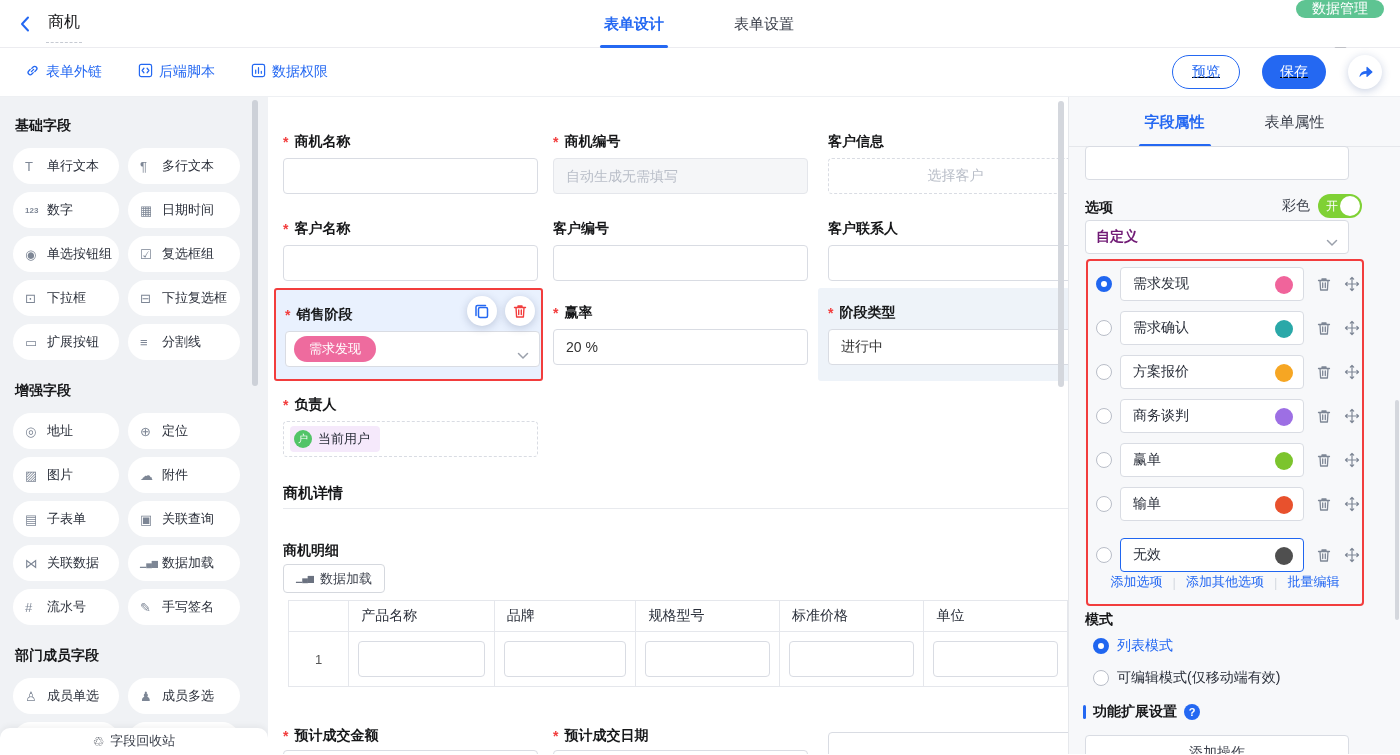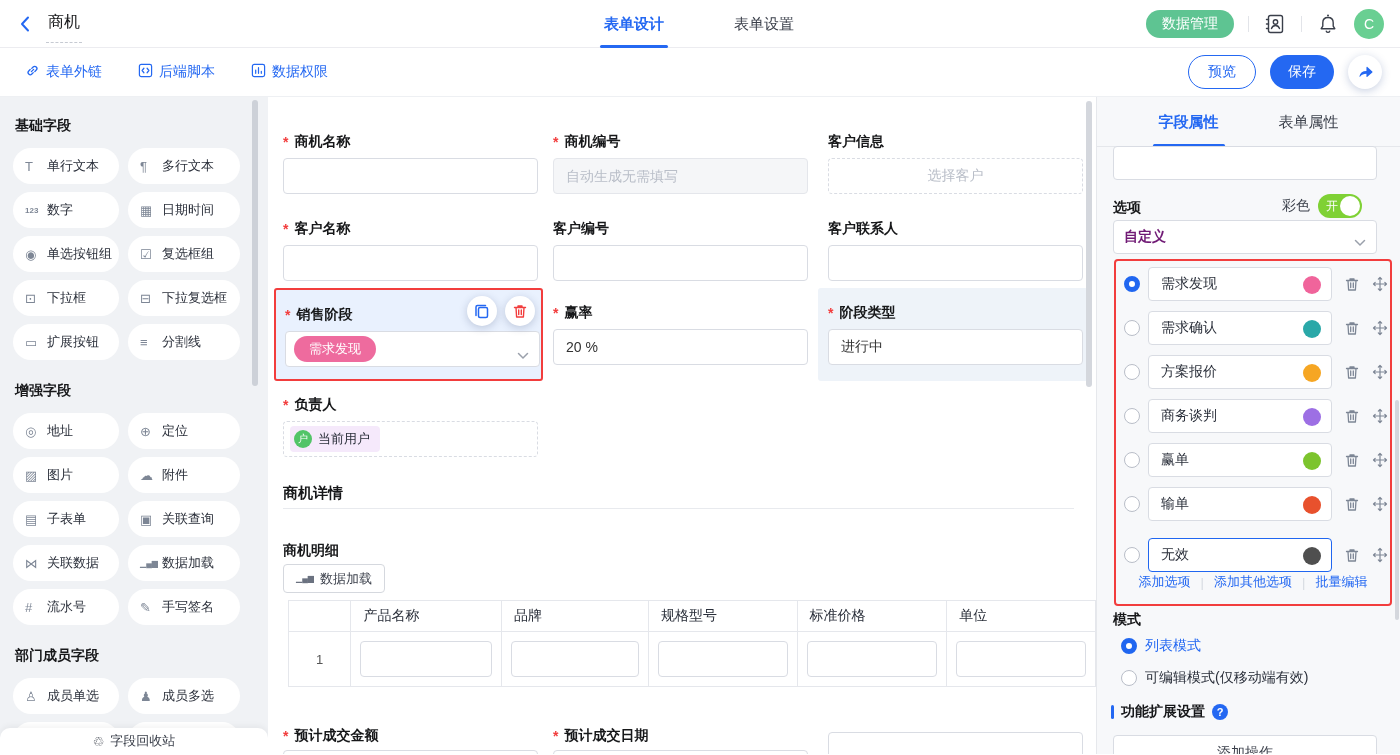--- a/index.html
+++ b/index.html
@@ -10,31 +10,31 @@
   
   .topbar { position:relative; height:48px; background:#fff; border-bottom:1px solid #ececf0; display:flex; align-items:center; }
   .back-wrap { display:flex; align-items:center; gap:10px; padding-left:20px; }
   .back-btn { width:18px; height:18px; display:flex; align-items:center; cursor:pointer; }
   .form-title { font-size:16px; font-weight:normal; color:#17181a; position:relative; padding-bottom:2px; }
   .form-title::after { content:""; position:absolute; left:-2px; right:-2px; bottom:-8px; border-bottom:1px dashed #c6cad2; }
   .top-tabs { position:absolute; left:604px; top:0; height:48px; display:flex; gap:70px; }
   .top-tab { height:48px; display:flex; align-items:center; font-size:15px; color:#3a3f4a; cursor:pointer; position:relative; }
   .top-tab.active { color:#2468f2; font-weight:bold; }
   .top-tab.active::after { content:""; position:absolute; left:-4px; right:-4px; bottom:0; height:3px; background:#2468f2; border-radius:2px; }
-  .top-right { position:absolute; right:16px; top:0; height:48px; display:flex; align-items:center; gap:14px; }
+  .top-right { position:absolute; right:16px; top:0; height:48px; display:flex; align-items:center; gap:14px;flex-direction:column; }
   .pill-green { height:28px; padding:0 16px; border-radius:14px; background:#5ec492; color:#fff; font-size:14px; display:flex; align-items:center; cursor:pointer; }
   .v-div { width:1px; height:16px; background:#e2e4e9; }
   .top-icon { width:24px; height:24px; display:flex; align-items:center; justify-content:center; color:#3a3f4a; cursor:pointer; }
   .avatar { width:30px; height:30px; border-radius:50%; background:#69cf92; color:#fff; font-size:14px; display:flex; align-items:center; justify-content:center; cursor:pointer; }
 
   
   .toolbar { position:relative; height:49px; background:#fff; display:flex; align-items:center; border-bottom:1px solid #eef0f3; }
   .tool-links { display:flex; gap:36px; padding-left:25px; }
   .tool-link { display:flex; align-items:center; gap:6px; color:#2468f2; font-size:14px; cursor:pointer; }
-  .tool-right { position:absolute; right:18px; display:flex; align-items:center; gap:14px; }
+  .tool-right { position:absolute; right:18px; display:flex; align-items:center; gap:22px;text-decoration:underline; }
   .btn-preview { width:68px; height:34px; border-radius:17px; border:1px solid #2468f2; color:#2468f2; background:#fff; font-size:14px; display:flex; align-items:center; justify-content:center; cursor:pointer; }
   .btn-save { width:64px; height:34px; border-radius:17px; background:#2468f2; color:#fff; font-size:14px; display:flex; align-items:center; justify-content:center; cursor:pointer; }
   .btn-share { width:34px; height:34px; border-radius:50%; background:#fff; box-shadow:0 2px 8px rgba(40,70,140,.25); display:flex; align-items:center; justify-content:center; cursor:pointer; }
 
   
   .main { display:flex; height:657px; }
 
   
   .sidebar { position:relative; width:268px; background:#f0f2f5; padding:16px 16px 0 13px; overflow:hidden; }
   .group-title { font-size:14px; font-weight:bold; color:#17181a; margin:4px 0 13px 2px; }
@@ -71,21 +71,21 @@
   .load-btn { position:absolute; height:29px; padding:0 12px; border:1px solid #d5d8de; border-radius:4px; background:#fff; display:flex; align-items:center; gap:6px; font-size:13px; color:#3a3f4a; cursor:pointer; }
   .sub-table { position:absolute; border-collapse:collapse; }
   .sub-table th, .sub-table td { border:1px solid #e5e7ec; }
   .sub-table th { height:31px; font-size:14px; color:#2a2f3a; font-weight:normal; text-align:left; padding-left:12px; background:#fff; }
   .sub-table td { height:55px; }
   .sub-table td.num { text-align:center; font-size:13px; color:#555; }
   .cell-inp { width:calc(100% - 18px); height:36px; margin:0 9px; border:1px solid #d9dce3; border-radius:4px; }
   .canvas-scroll { position:absolute; right:4px; top:4px; width:6px; height:286px; border-radius:3px; background:#d4d7dd; }
 
   
-  .panel { position:relative; width:304px; background:#f7f8fa; border-left:1px solid #e6e8ec; overflow:hidden; }
+  .panel { position:relative; width:332px; background:#f7f8fa; border-left:1px solid #e6e8ec; overflow:hidden; }
   .panel-tabs { position:absolute; top:0; left:0; right:0; height:50px; display:flex; justify-content:center; gap:60px; border-bottom:1px solid #e5e7eb; }
   .panel-tab { height:50px; display:flex; align-items:center; font-size:15px; color:#3a3f4a; cursor:pointer; position:relative; }
   .panel-tab.active { color:#2468f2; font-weight:bold; }
   .panel-tab.active::after { content:""; position:absolute; left:-6px; right:-6px; bottom:0; height:3px; background:#2468f2; border-radius:2px; }
   .p-abs { position:absolute; }
   .p-input { width:264px; height:34px; border:1px solid #d9dce3; border-radius:4px; background:#fff; font-family:inherit; padding:0 10px; font-size:14px; }
   .p-label { font-size:14px; font-weight:bold; color:#17181a; }
   .toggle-wrap { display:flex; align-items:center; gap:8px; }
   .toggle-lbl { font-size:14px; color:#3a3f4a; }
   .toggle { width:44px; height:24px; border-radius:12px; background:#7fd135; position:relative; cursor:pointer; }

